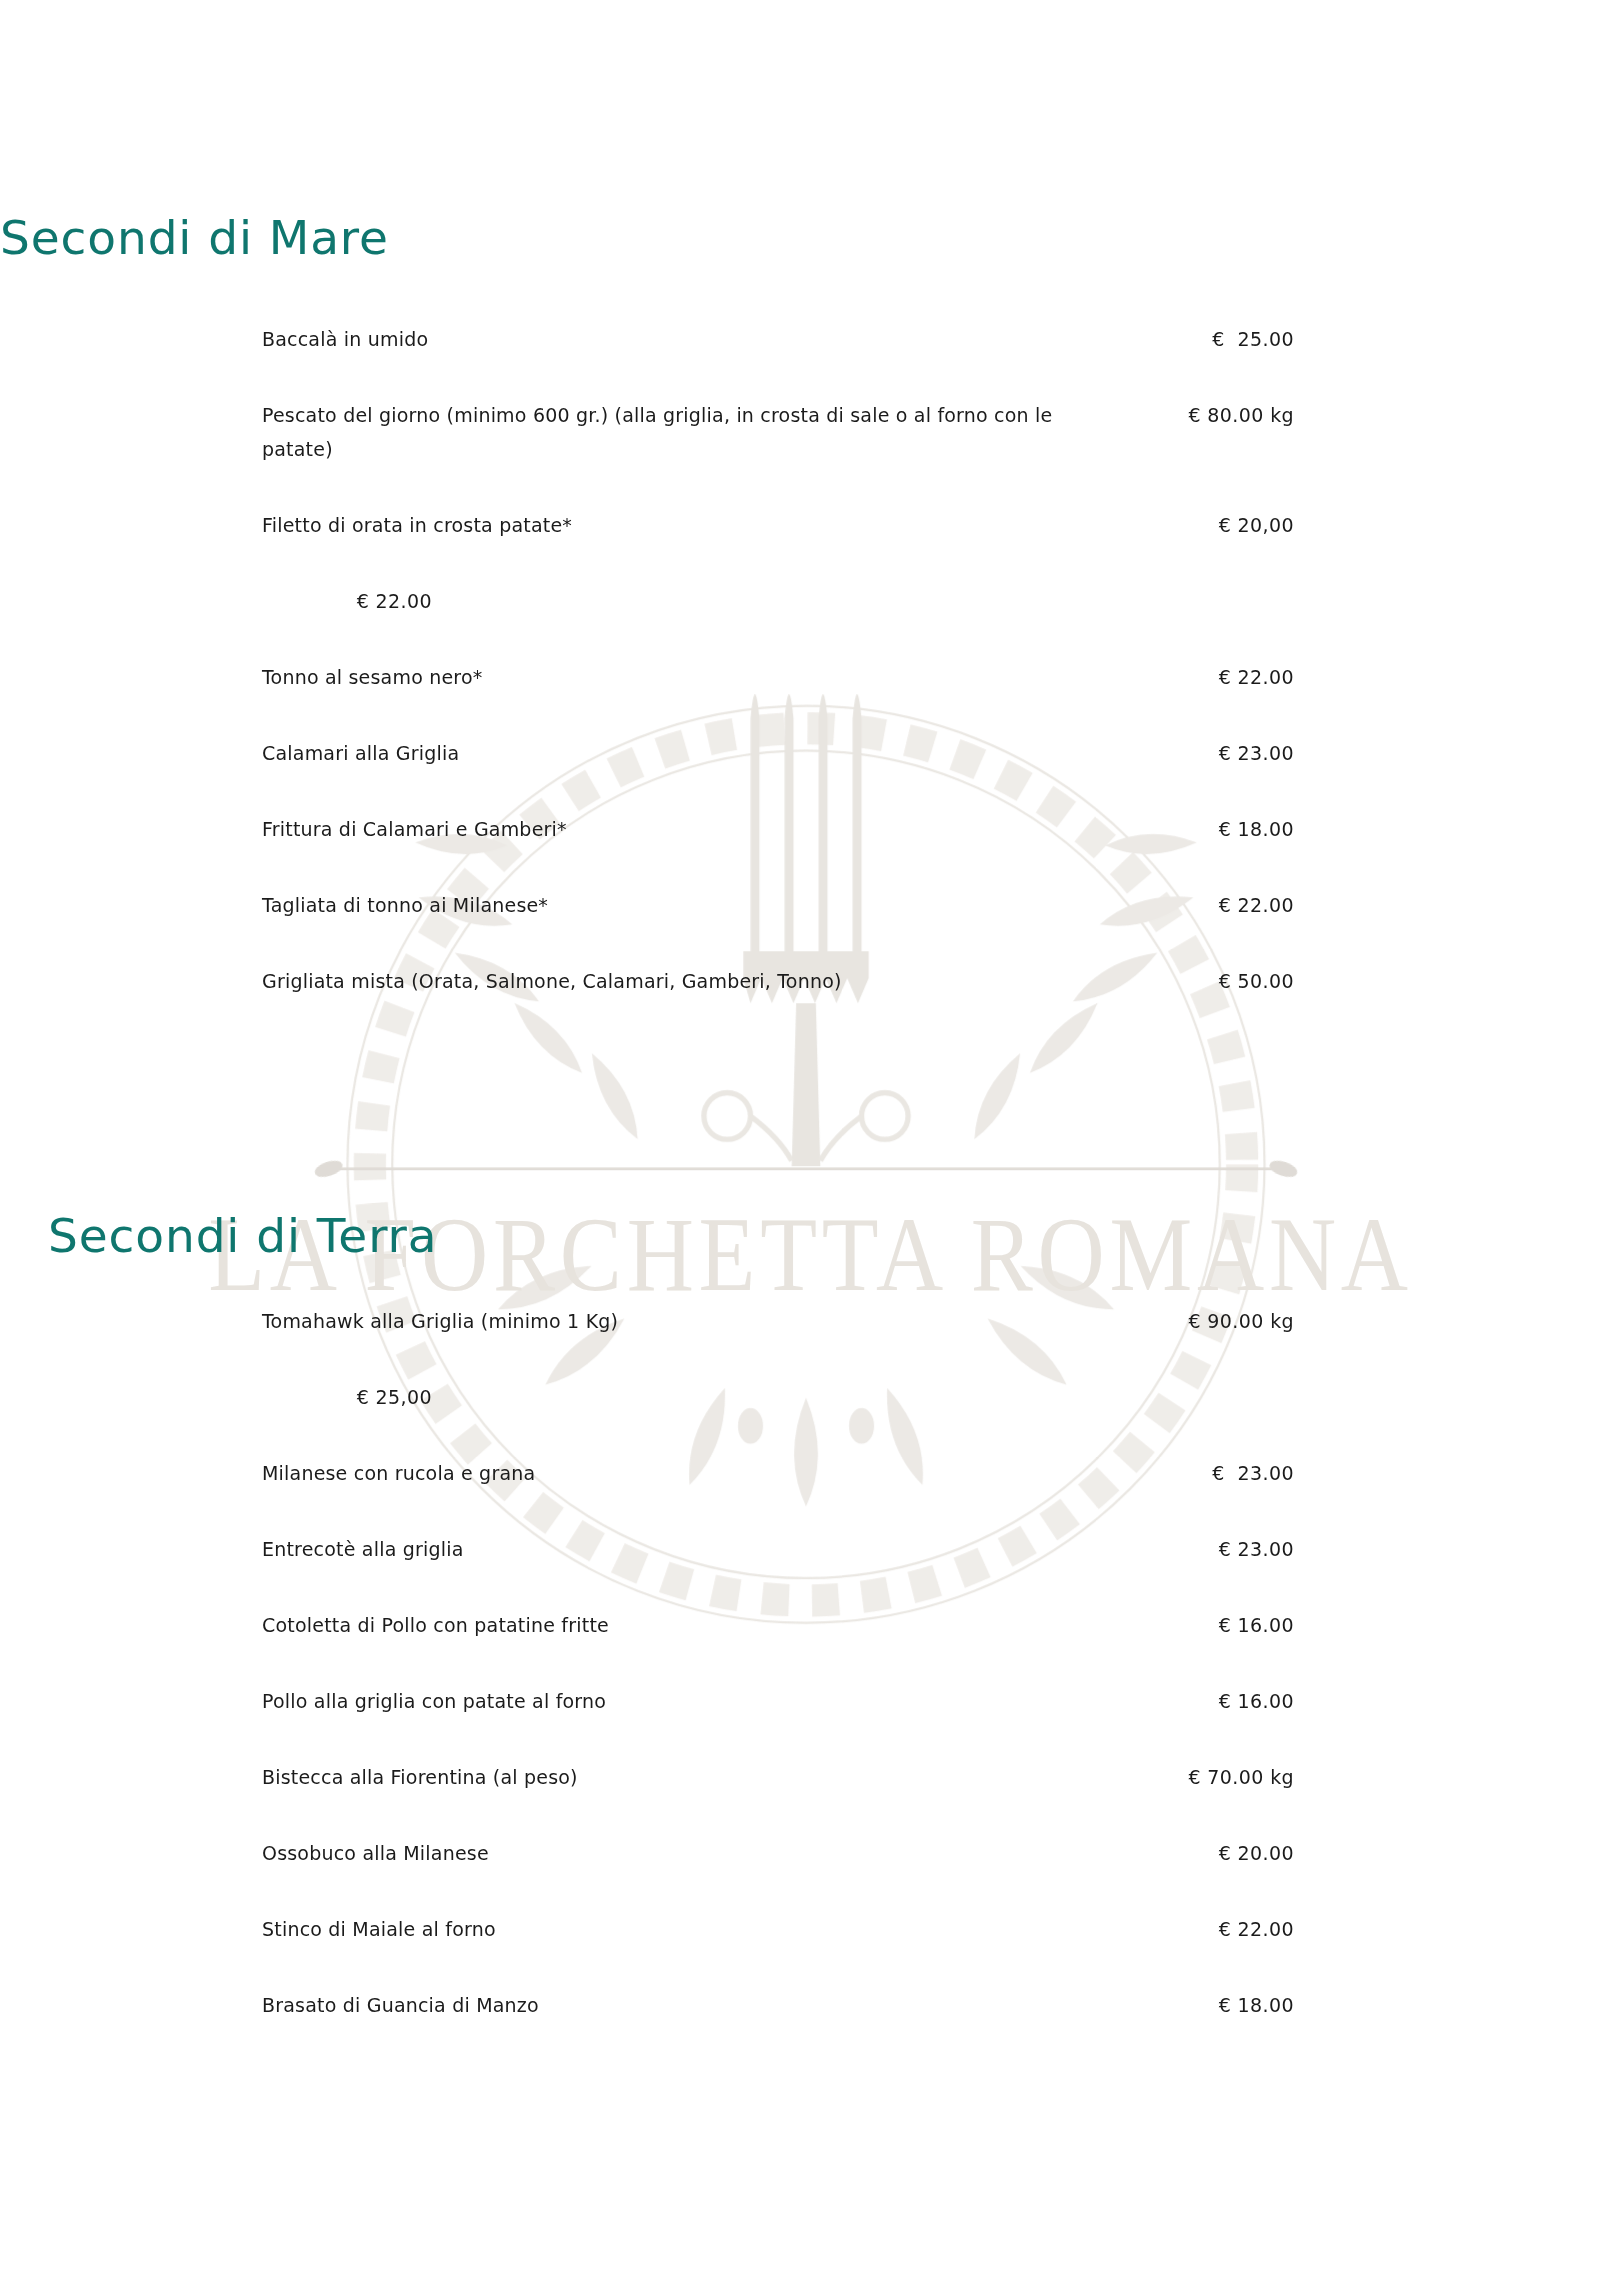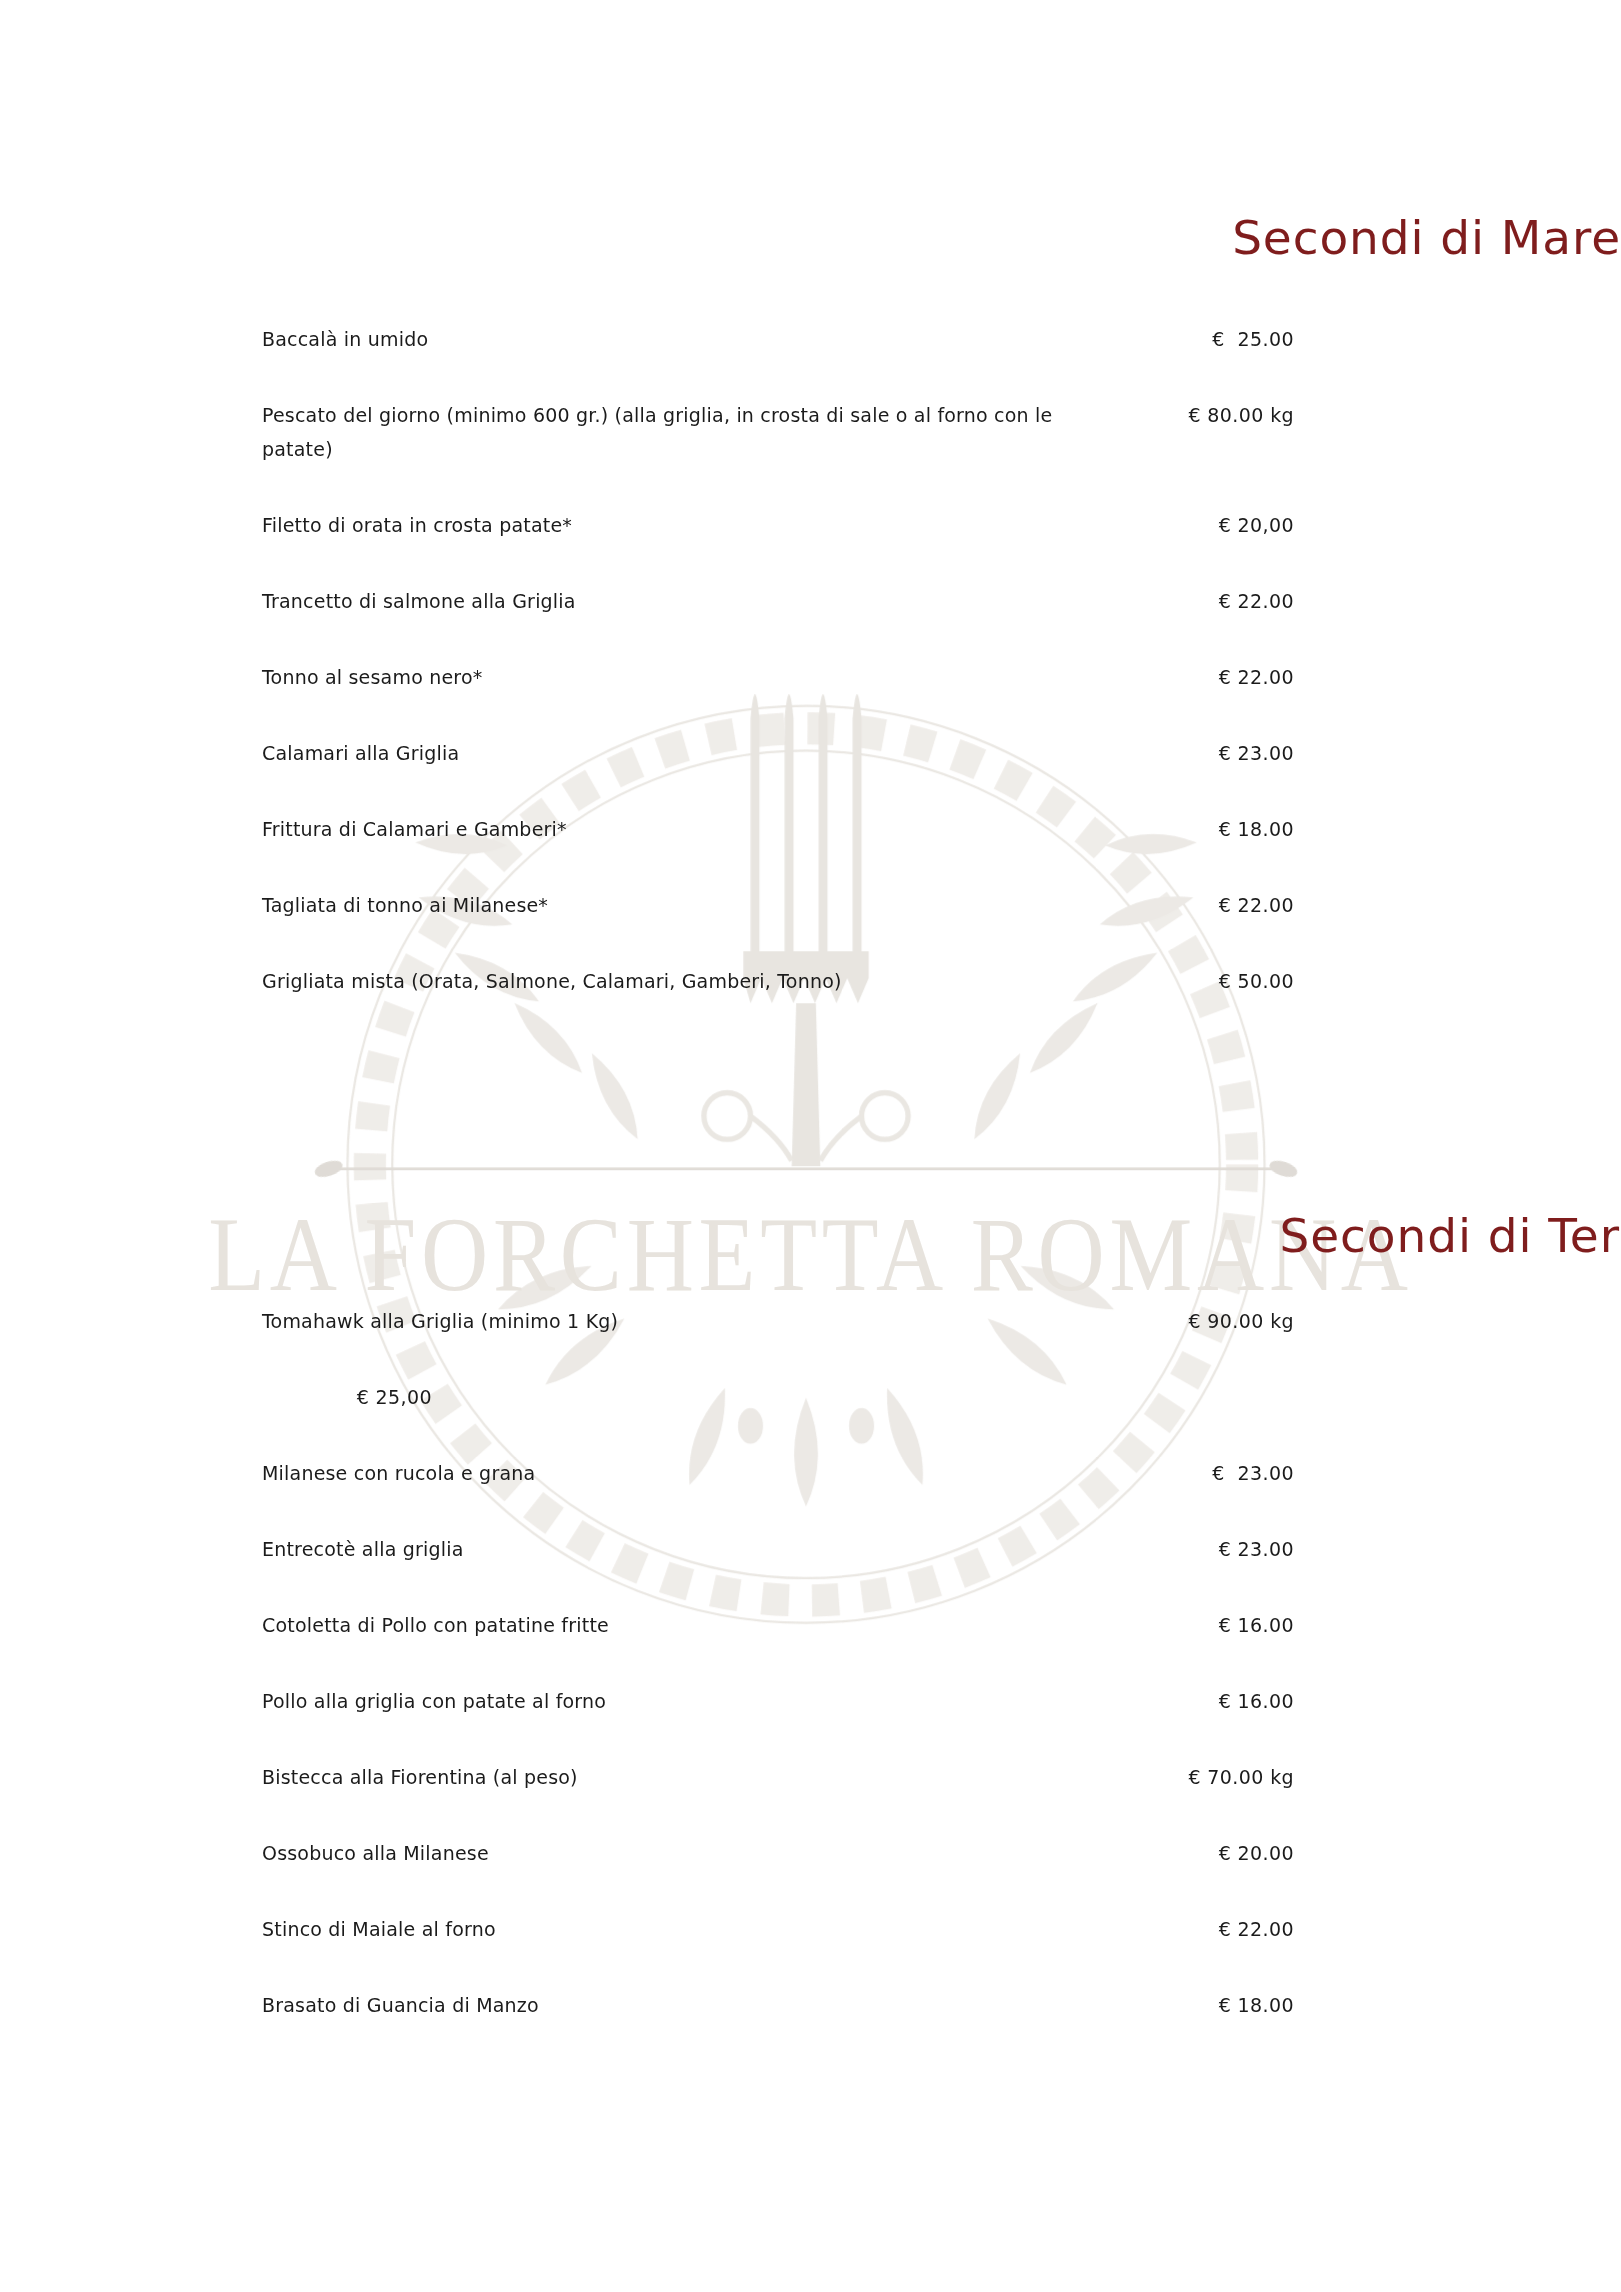--- a/index.html
+++ b/index.html
@@ -19,25 +19,25 @@
   }
   .content{
     position:absolute;
     inset:0;
     z-index:1;
   }
   .section-title{
     position:absolute;
     left:0;
     width:100%;
-    text-align:right;
+    text-align:left;
     font-size:47px;
     line-height:54px;
     letter-spacing:0.9px;
-    color:#7f1d1d;
+    color:#0f766e;
   }
   #title-mare{ top:211px; }
   #title-terra{ top:1209px;margin-left:48px; }
   .rows{
     position:absolute;
     left:262px;
     width:1032px;
   }
   #rows-mare{ top:322px; }
   #rows-terra{ top:1304px; }
@@ -142,21 +142,20 @@
         </div>
         <div class="menu-row">
           <div class="item-name">Pescato del giorno (minimo 600 gr.) (alla griglia, in crosta di sale o al forno con le patate)</div>
           <div class="item-price">€ 80.00 kg</div>
         </div>
         <div class="menu-row">
           <div class="item-name">Filetto di orata in crosta patate*</div>
           <div class="item-price">€ 20,00</div>
         </div>
         <div class="menu-row">
-          <div class="item-name">Trancetto di salmone alla Griglia</div>
           <div class="item-price">€ 22.00</div>
         </div>
         <div class="menu-row">
           <div class="item-name">Tonno al sesamo nero*</div>
           <div class="item-price">€ 22.00</div>
         </div>
         <div class="menu-row">
           <div class="item-name">Calamari alla Griglia</div>
           <div class="item-price">€ 23.00</div>
         </div>

